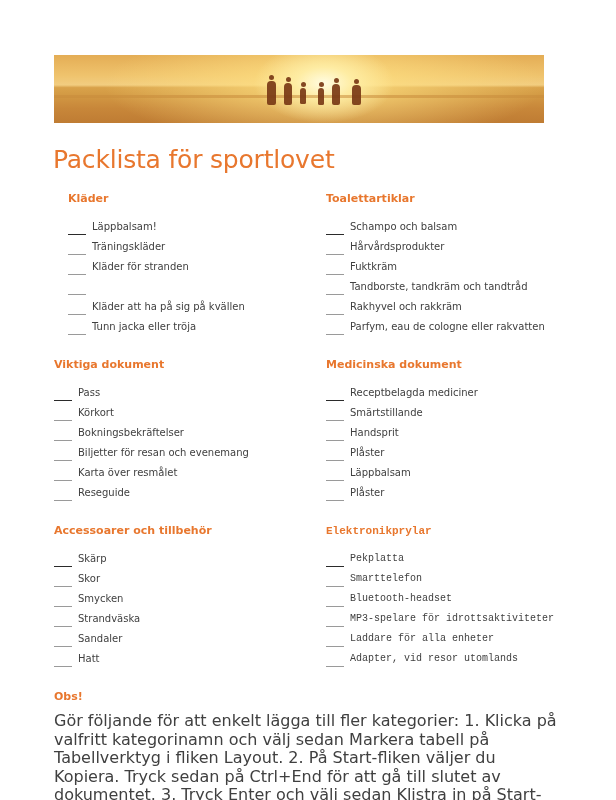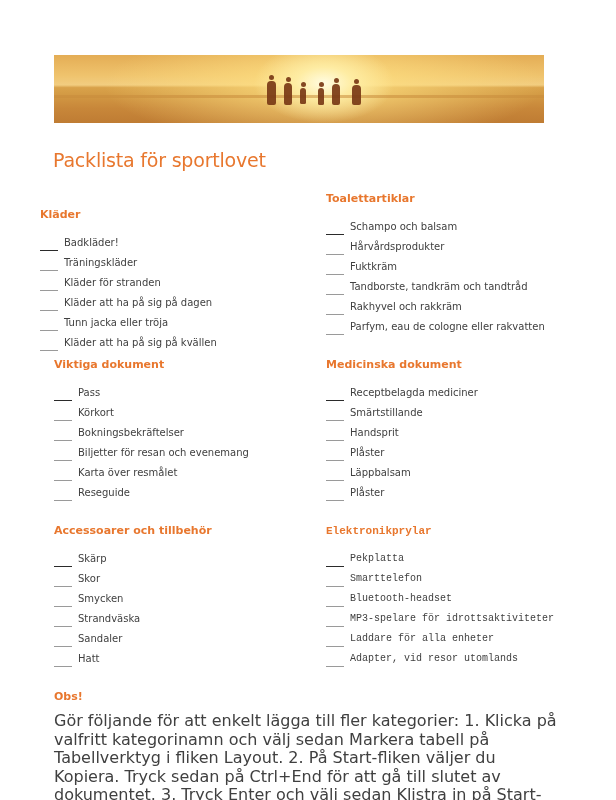--- a/index.html
+++ b/index.html
@@ -51,21 +51,21 @@
       border-radius: 50%;
       background: #7a3a16;
     }
     .title {
       position: absolute;
       left: 53px;
       top: 143px;
       margin: 0;
       font-family: "DejaVu Sans", sans-serif;
       font-weight: normal;
-      font-size: 19px;
+      font-size: 25px;
       letter-spacing: -0.2px;
       color: #e8772e;
       line-height: 34px;
     }
     .section {
       position: absolute;
       width: 260px;
     }
     .section h2 {
       margin: 0;
@@ -132,29 +132,29 @@
   <div class="runner" style="left:213px; top:26px; width:9px; height:24px;"></div>
   <div class="runner" style="left:230px; top:28px; width:8px; height:22px;"></div>
   <div class="runner" style="left:246px; top:33px; width:6px; height:16px;"></div>
   <div class="runner" style="left:264px; top:33px; width:6px; height:17px;"></div>
   <div class="runner" style="left:278px; top:29px; width:8px; height:21px;"></div>
   <div class="runner" style="left:298px; top:30px; width:9px; height:20px;"></div>
 </div>
 
 <h1 class="title">Packlista för sportlovet</h1>
 
-<div class="section" style="left:40px; top:192px;margin-top:16px;">
+<div class="section" style="left:68px; top:192px;">
   <h2>Kläder</h2>
   <ul>
-    <li><span class="blank"></span><span class="label">Badkläder!</span></li>
+    <li><span class="blank"></span><span class="label">Läppbalsam!</span></li>
     <li><span class="blank"></span><span class="label">Träningskläder</span></li>
     <li><span class="blank"></span><span class="label">Kläder för stranden</span></li>
-    <li><span class="blank"></span><span class="label">Kläder att ha på sig på dagen</span></li>
+    <li><span class="blank"></span></li>
+    <li><span class="blank"></span><span class="label">Kläder att ha på sig på kvällen</span></li>
     <li><span class="blank"></span><span class="label">Tunn jacka eller tröja</span></li>
-    <li><span class="blank"></span><span class="label">Kläder att ha på sig på kvällen</span></li>
   </ul>
 </div>
 
 <div class="section" style="left:326px; top:192px;">
   <h2>Toalettartiklar</h2>
   <ul>
     <li><span class="blank"></span><span class="label">Schampo och balsam</span></li>
     <li><span class="blank"></span><span class="label">Hårvårdsprodukter</span></li>
     <li><span class="blank"></span><span class="label">Fuktkräm</span></li>
     <li><span class="blank"></span><span class="label">Tandborste, tandkräm och tandtråd</span></li>

